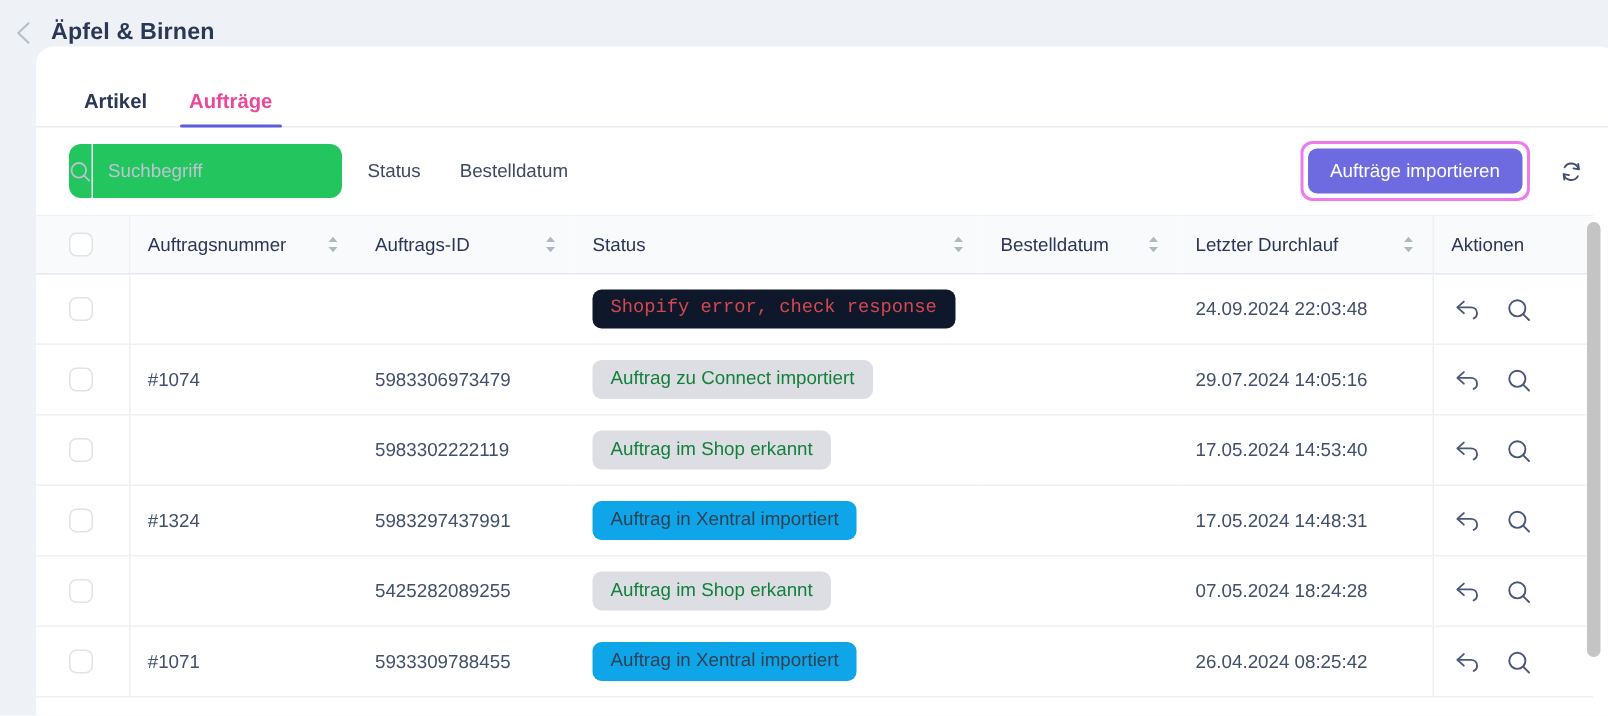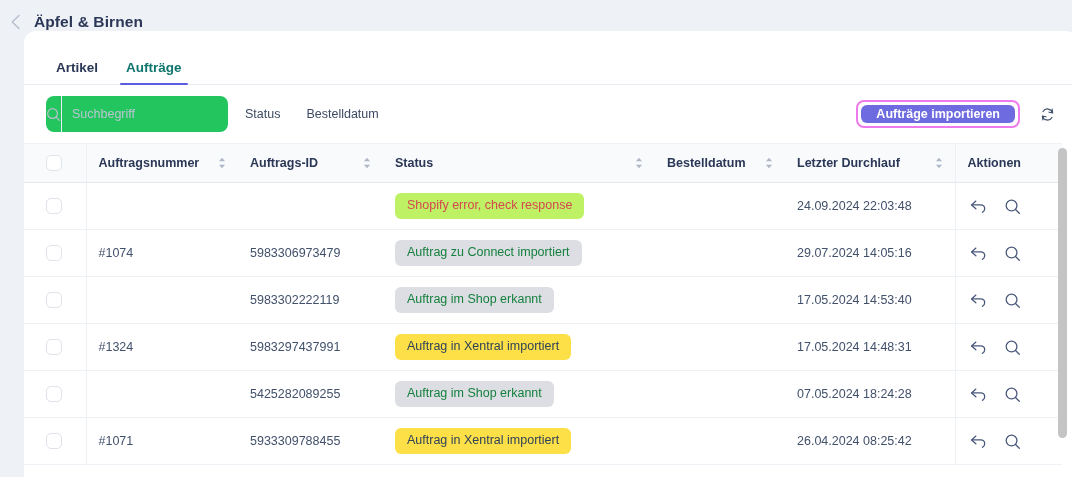--- a/index.html
+++ b/index.html
@@ -65,21 +65,21 @@
   }
   .tab {
     position: relative;
     font-size: 13.5px;
     font-weight: bold;
     color: #2b3756;
     padding: 0 14px 9px 14px;
     cursor: pointer;
     white-space: nowrap;
   }
-  .tab.active { color: #0f766e; }
+  .tab.active { color: #ec4899; }
   .tab.active::after {
     content: "";
     position: absolute;
     left: 8px; right: 8px; bottom: -1px;
     height: 2.5px;
     background: #5c5ce0;
     border-radius: 2px;
   }
 
   
@@ -140,27 +140,26 @@
     border: 2.5px solid #ee7bee;
     border-radius: 8px;
     padding: 3px;
     display: flex;
   }
   .import-btn {
     background: #6e6ae0;
     color: #ffffff;
     border: 0;
     border-radius: 6px;
-    height: 18px;
+    height: 30px;
     padding: 0 15px;
     font-family: "Liberation Sans", sans-serif;
     font-size: 12.5px;
     cursor: pointer;
     white-space: nowrap;
-    font-weight: bold;
   }
   .refresh-btn {
     width: 34px;
     height: 34px;
     margin-left: 10px;
     display: flex;
     align-items: center;
     justify-content: center;
     color: #40506c;
     cursor: pointer;
@@ -176,21 +175,21 @@
   }
   table {
     width: 1039px;
     border-collapse: collapse;
     table-layout: fixed;
   }
   thead tr { background: #f8fafc; }
   th {
     height: 39px;
     font-size: 12.5px;
-    font-weight: bold;
+    font-weight: normal;
     color: #2b3756;
     text-align: left;
     padding: 0 0 0 12px;
     border-bottom: 1px solid #e4e8ef;
     border-top: 1px solid #eef1f6;
     vertical-align: middle;
     white-space: nowrap;
   }
   th.sortable { position: relative; }
   .sort-ico {
@@ -232,23 +231,23 @@
   }
 
   .badge {
     display: inline-block;
     border-radius: 6px;
     padding: 6px 12px 7px 12px;
     font-size: 12.5px;
     line-height: 1;
     white-space: nowrap;
   }
-  .badge.error   { background: #bef264; color: #d4484f; }
+  .badge.error   { background: #0f172a; color: #d4484f; font-family: Liberation Mono, monospace; }
   .badge.neutral { background: #dcdee4; color: #15803d; }
-  .badge.success { background: #fde047; color: #2f4258; }
+  .badge.success { background: #0ea5e9; color: #2f4258; }
 
   .actions {
     display: flex;
     align-items: center;
     gap: 17px;
     color: #49577a;
     padding-left: 2px;
   }
   .act-ico { cursor: pointer; line-height: 0; }
 

